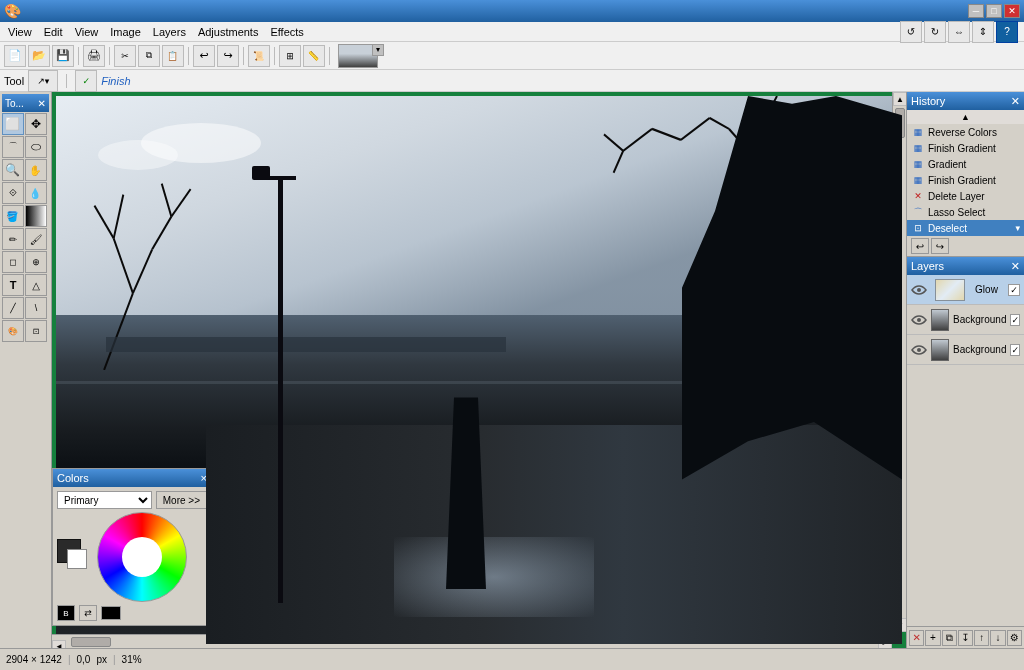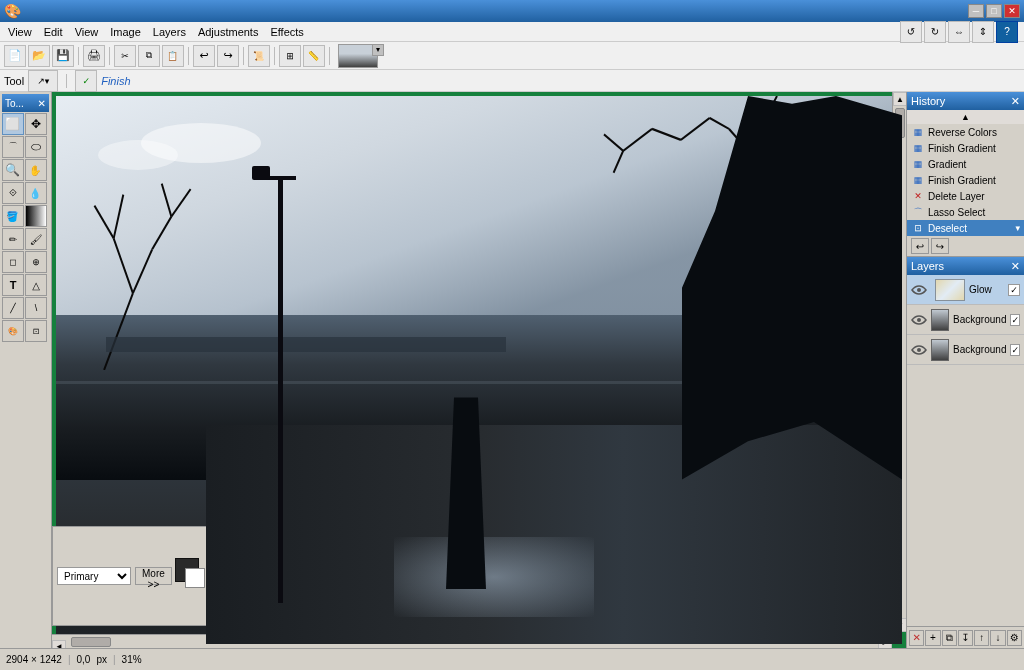--- a/index.html
+++ b/index.html
@@ -227,20 +227,21 @@
       padding: 0 4px;
     }
     .layer-item {
       height: 30px;
       display: flex;
       align-items: center;
       padding: 0 4px;
       gap: 4px;
       border-bottom: 1px solid #bbb;
       cursor: pointer;
+      text-align: center;
     }
     .layer-item.active { background: #b8d0e8; }
     .layer-thumb {
       width: 30px; height: 22px;
       background: #888;
       border: 1px solid #666;
       font-size: 8px;
       overflow: hidden;
     }
     .layer-thumb-glow {
@@ -295,21 +296,21 @@
       color: white;
       font-size: 11px;
       display: flex;
       align-items: center;
       justify-content: space-between;
       padding: 0 4px;
     }
     #colors-body {
       padding: 4px;
       display: flex;
-      flex-direction: row;
+      flex-direction: column;
       gap: 3px;
     }
     #colors-controls {
       display: flex;
       gap: 4px;
       align-items: center;
     }
     .colors-dropdown {
       flex: 1;
       height: 18px;
@@ -714,20 +715,24 @@
         <div class="layer-btn">⧉</div>
         <div class="layer-btn">↧</div>
         <div class="layer-btn">↑</div>
         <div class="layer-btn">↓</div>
         <div class="layer-btn">⚙</div>
       </div>
     </div>
   </div>
 
   <div id="colors-panel">
+    <div id="colors-title">
+      <span>Colors</span>
+      <span style="cursor:pointer;">×</span>
+    </div>
     <div id="colors-body">
       <div id="colors-controls">
         <select class="colors-dropdown">
           <option>Primary</option>
           <option>Secondary</option>
         </select>
         <button class="more-btn">More &gt;&gt;</button>
       </div>
       <div id="color-area">
         <div class="color-swatches">

